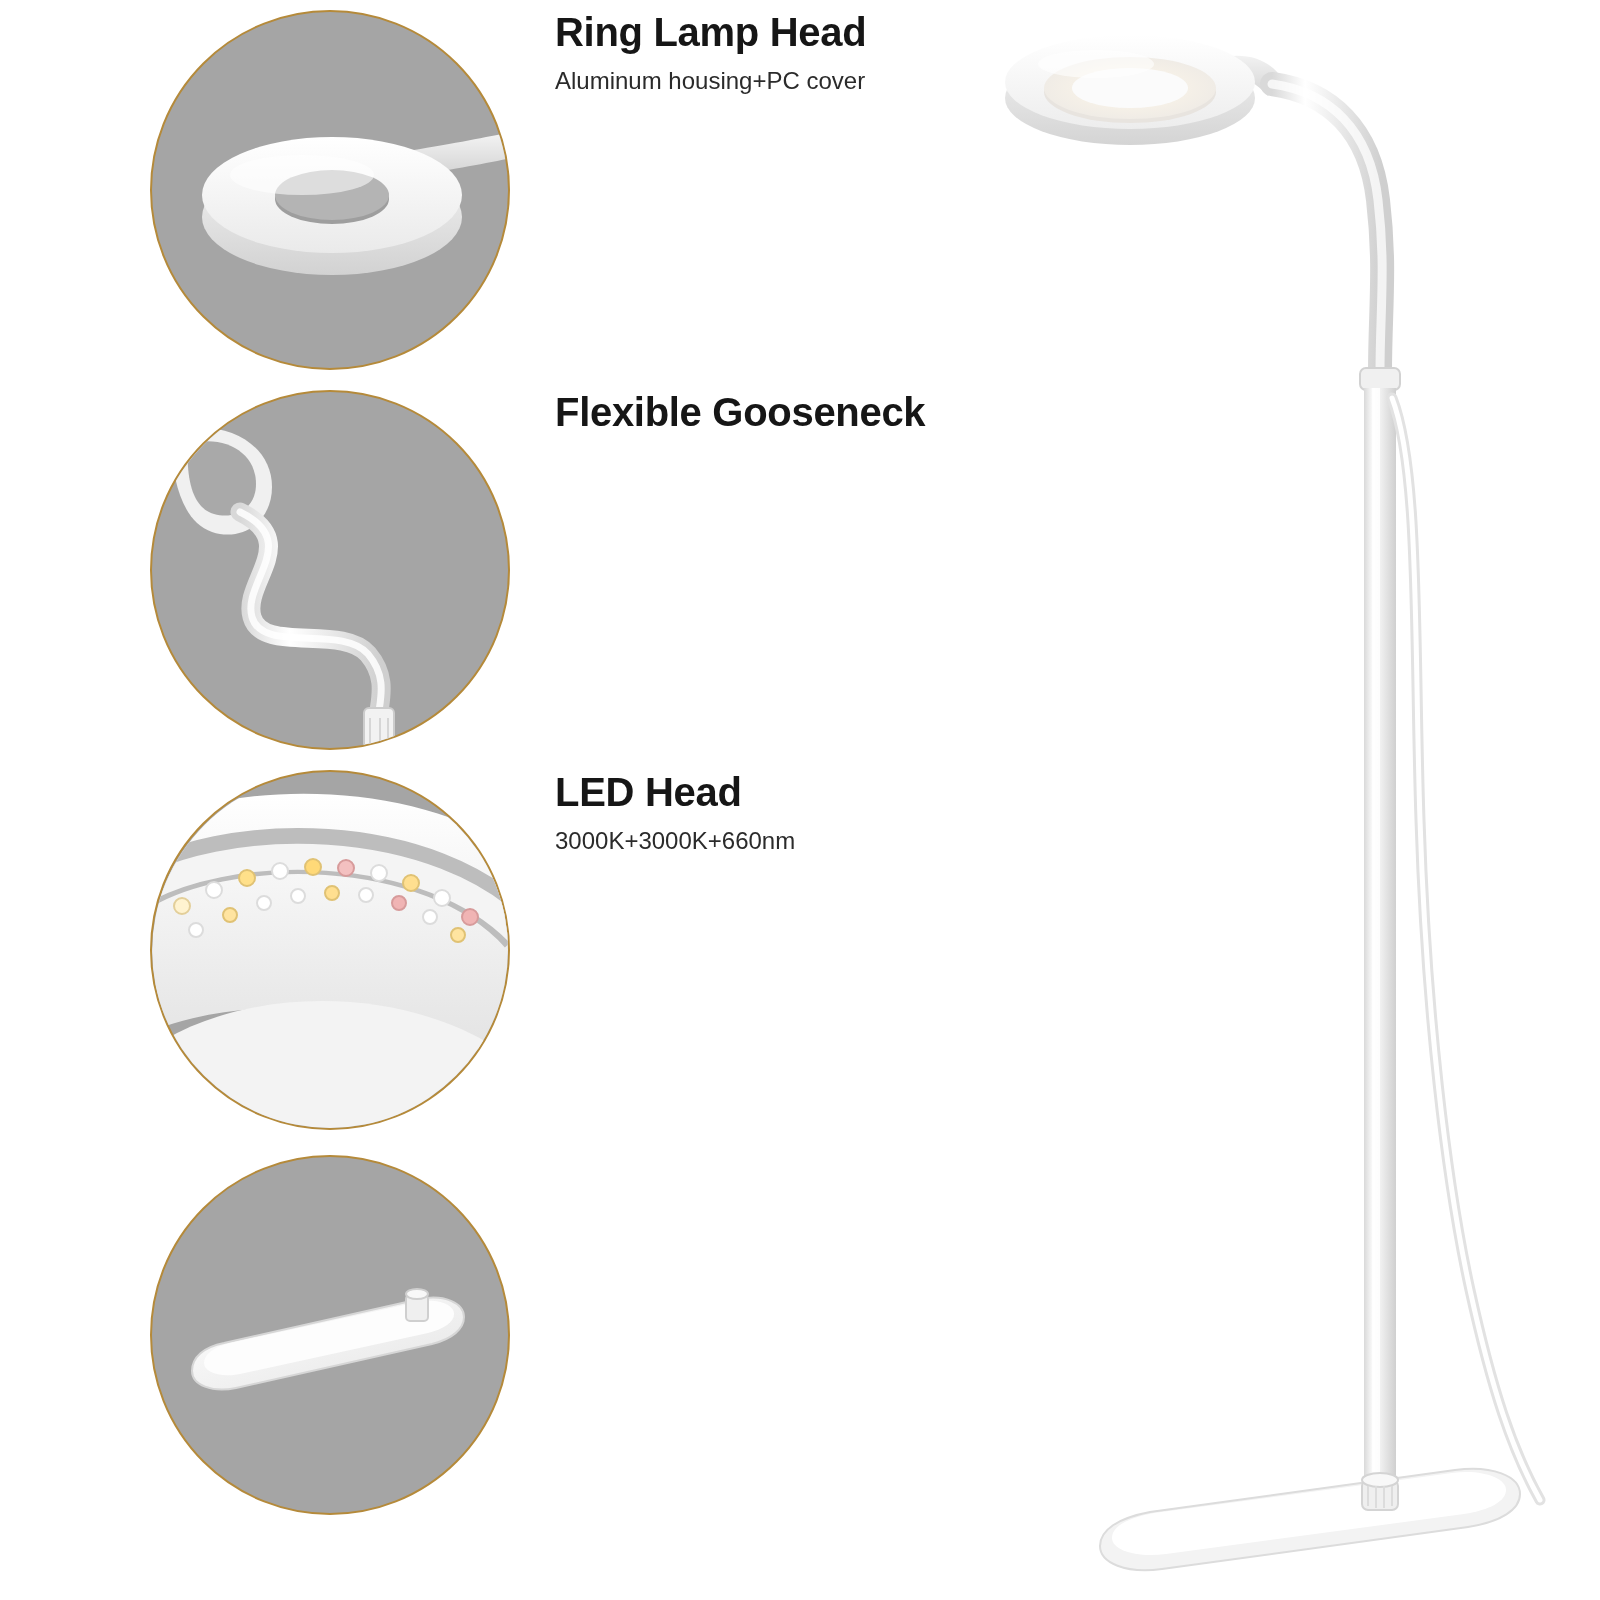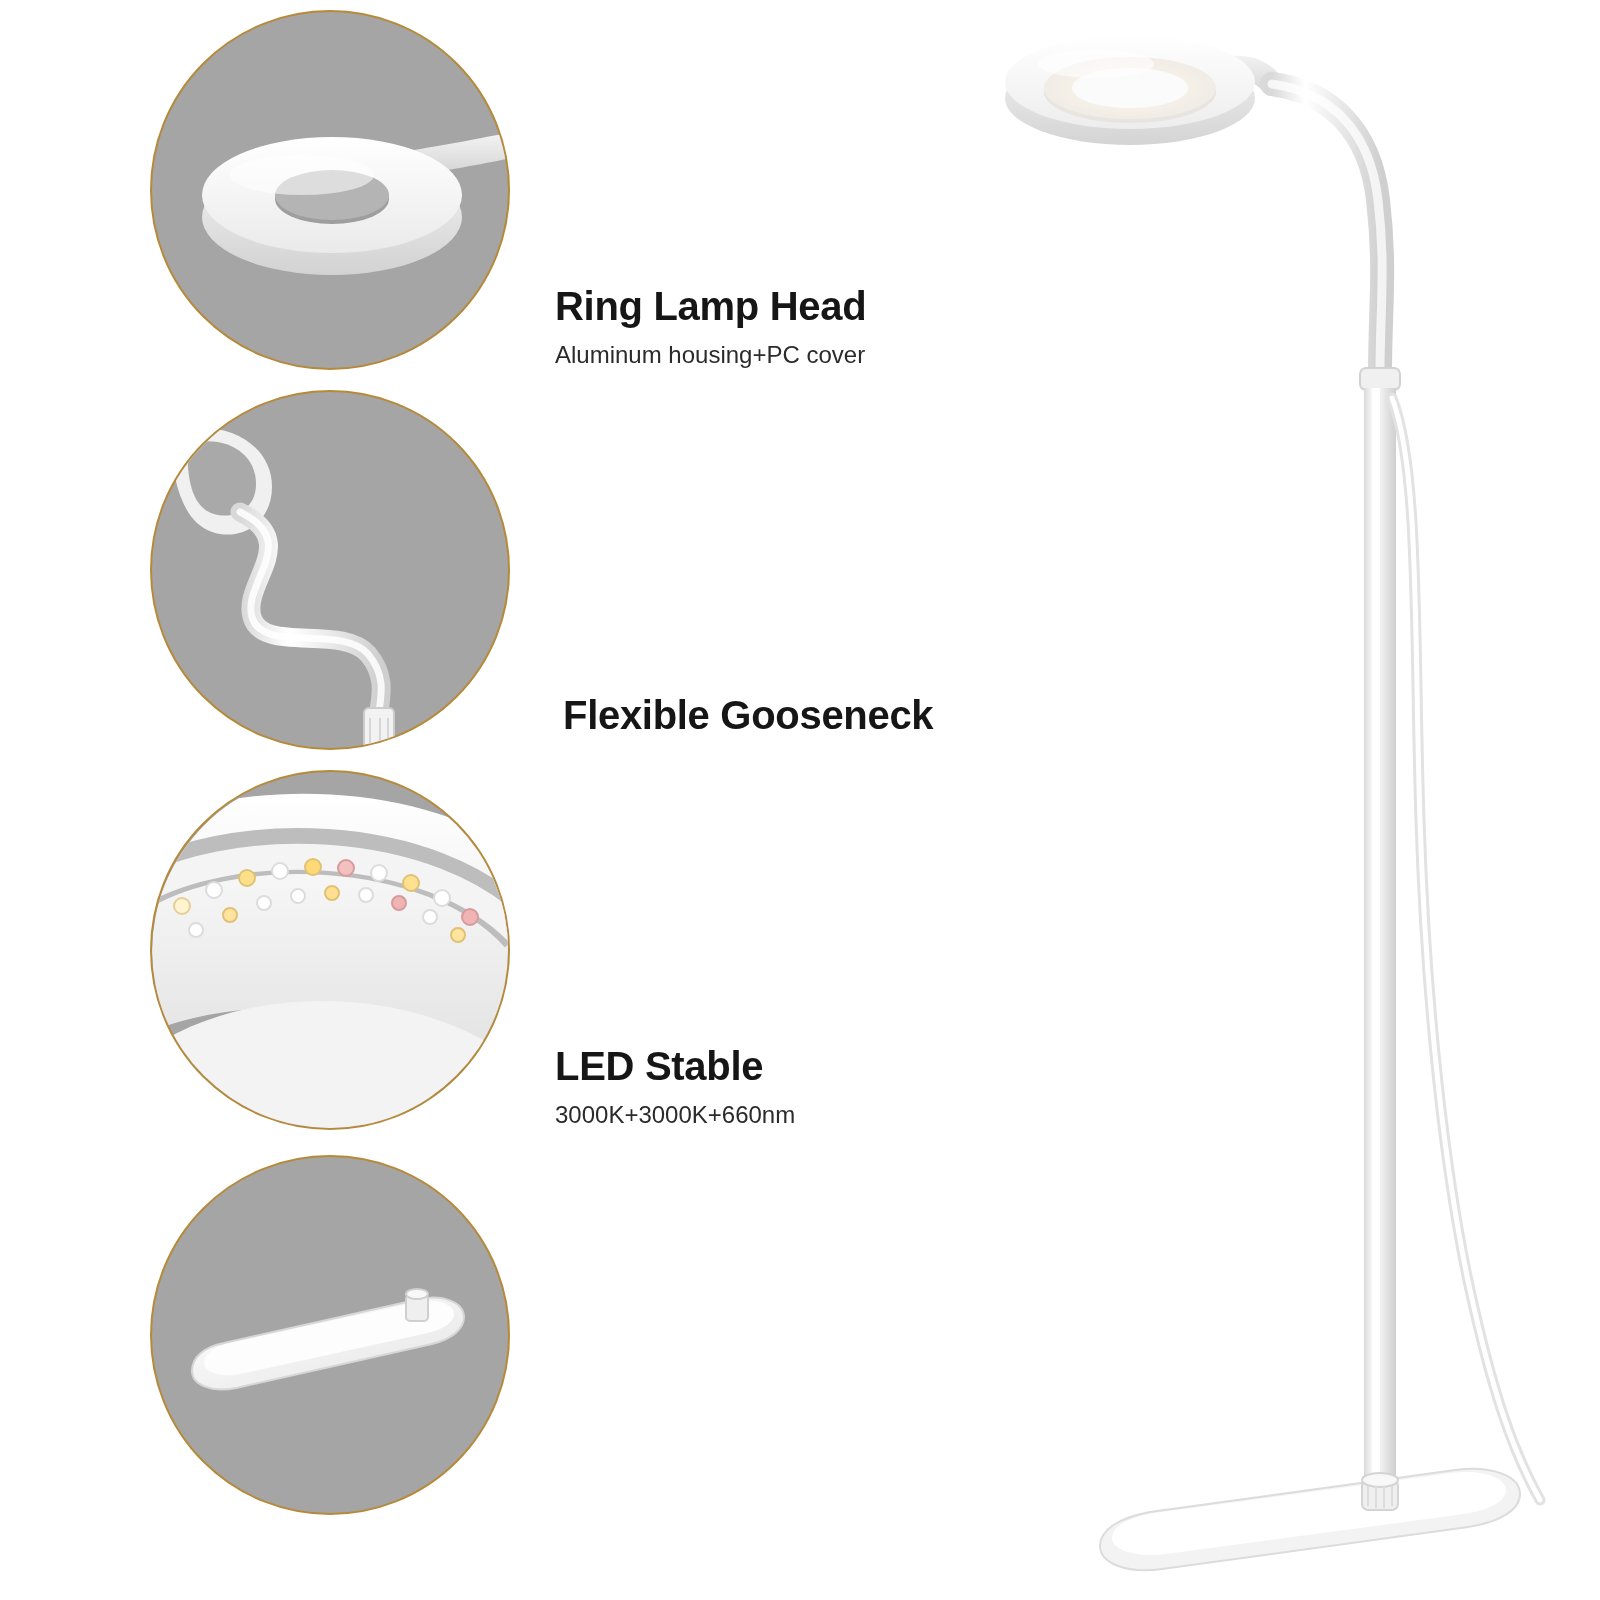--- a/index.html
+++ b/index.html
@@ -23,24 +23,24 @@
     top: 0;
     width: 1200px;
     height: 1600px;
   }
   .feature {
     position: absolute;
     left: 150px;
     width: 1050px;
     height: 360px;
     display: flex;
-    align-items: flex-end;
+    align-items: flex-start;
   }
   .feature-0 { top: 10px; }
-  .feature-1 { top: 390px; gap: 8px; }
+  .feature-1 { top: 390px; }
   .feature-2 { top: 770px; }
   .feature-3 { top: 1155px; }
 
   
   .thumb {
     position: relative;
     width: 360px;
     height: 360px;
     flex: 0 0 360px;
     border-radius: 50%;
@@ -186,21 +186,21 @@
             <circle cx="180" cy="121" r="7" fill="#ffdf90" stroke="#e0c274" stroke-width="2"></circle>
             <circle cx="214" cy="123" r="7" fill="#ffffff" stroke="#dcdcdc" stroke-width="2"></circle>
             <circle cx="247" cy="131" r="7" fill="#f0b4b4" stroke="#d79b9b" stroke-width="2"></circle>
             <circle cx="278" cy="145" r="7" fill="#ffffff" stroke="#dcdcdc" stroke-width="2"></circle>
             <circle cx="306" cy="163" r="7" fill="#ffe4a0" stroke="#e0c274" stroke-width="2"></circle>
           </g>
         </g>
       </svg>
     </div>
     <div class="texts">
-      <p class="f-title">LED Stable</p>
+      <p class="f-title">LED Head</p>
       <p class="f-sub">3000K+3000K+660nm</p>
     </div>
   </div>
 
   <div class="feature feature-3">
     <div class="thumb">
       <svg width="360" height="360" viewBox="0 0 360 360" aria-hidden="true">
         <defs>
           <linearGradient id="plateG" x1="0" y1="0" x2="1" y2="1">
             <stop offset="0%" stop-color="#ffffff"></stop>

